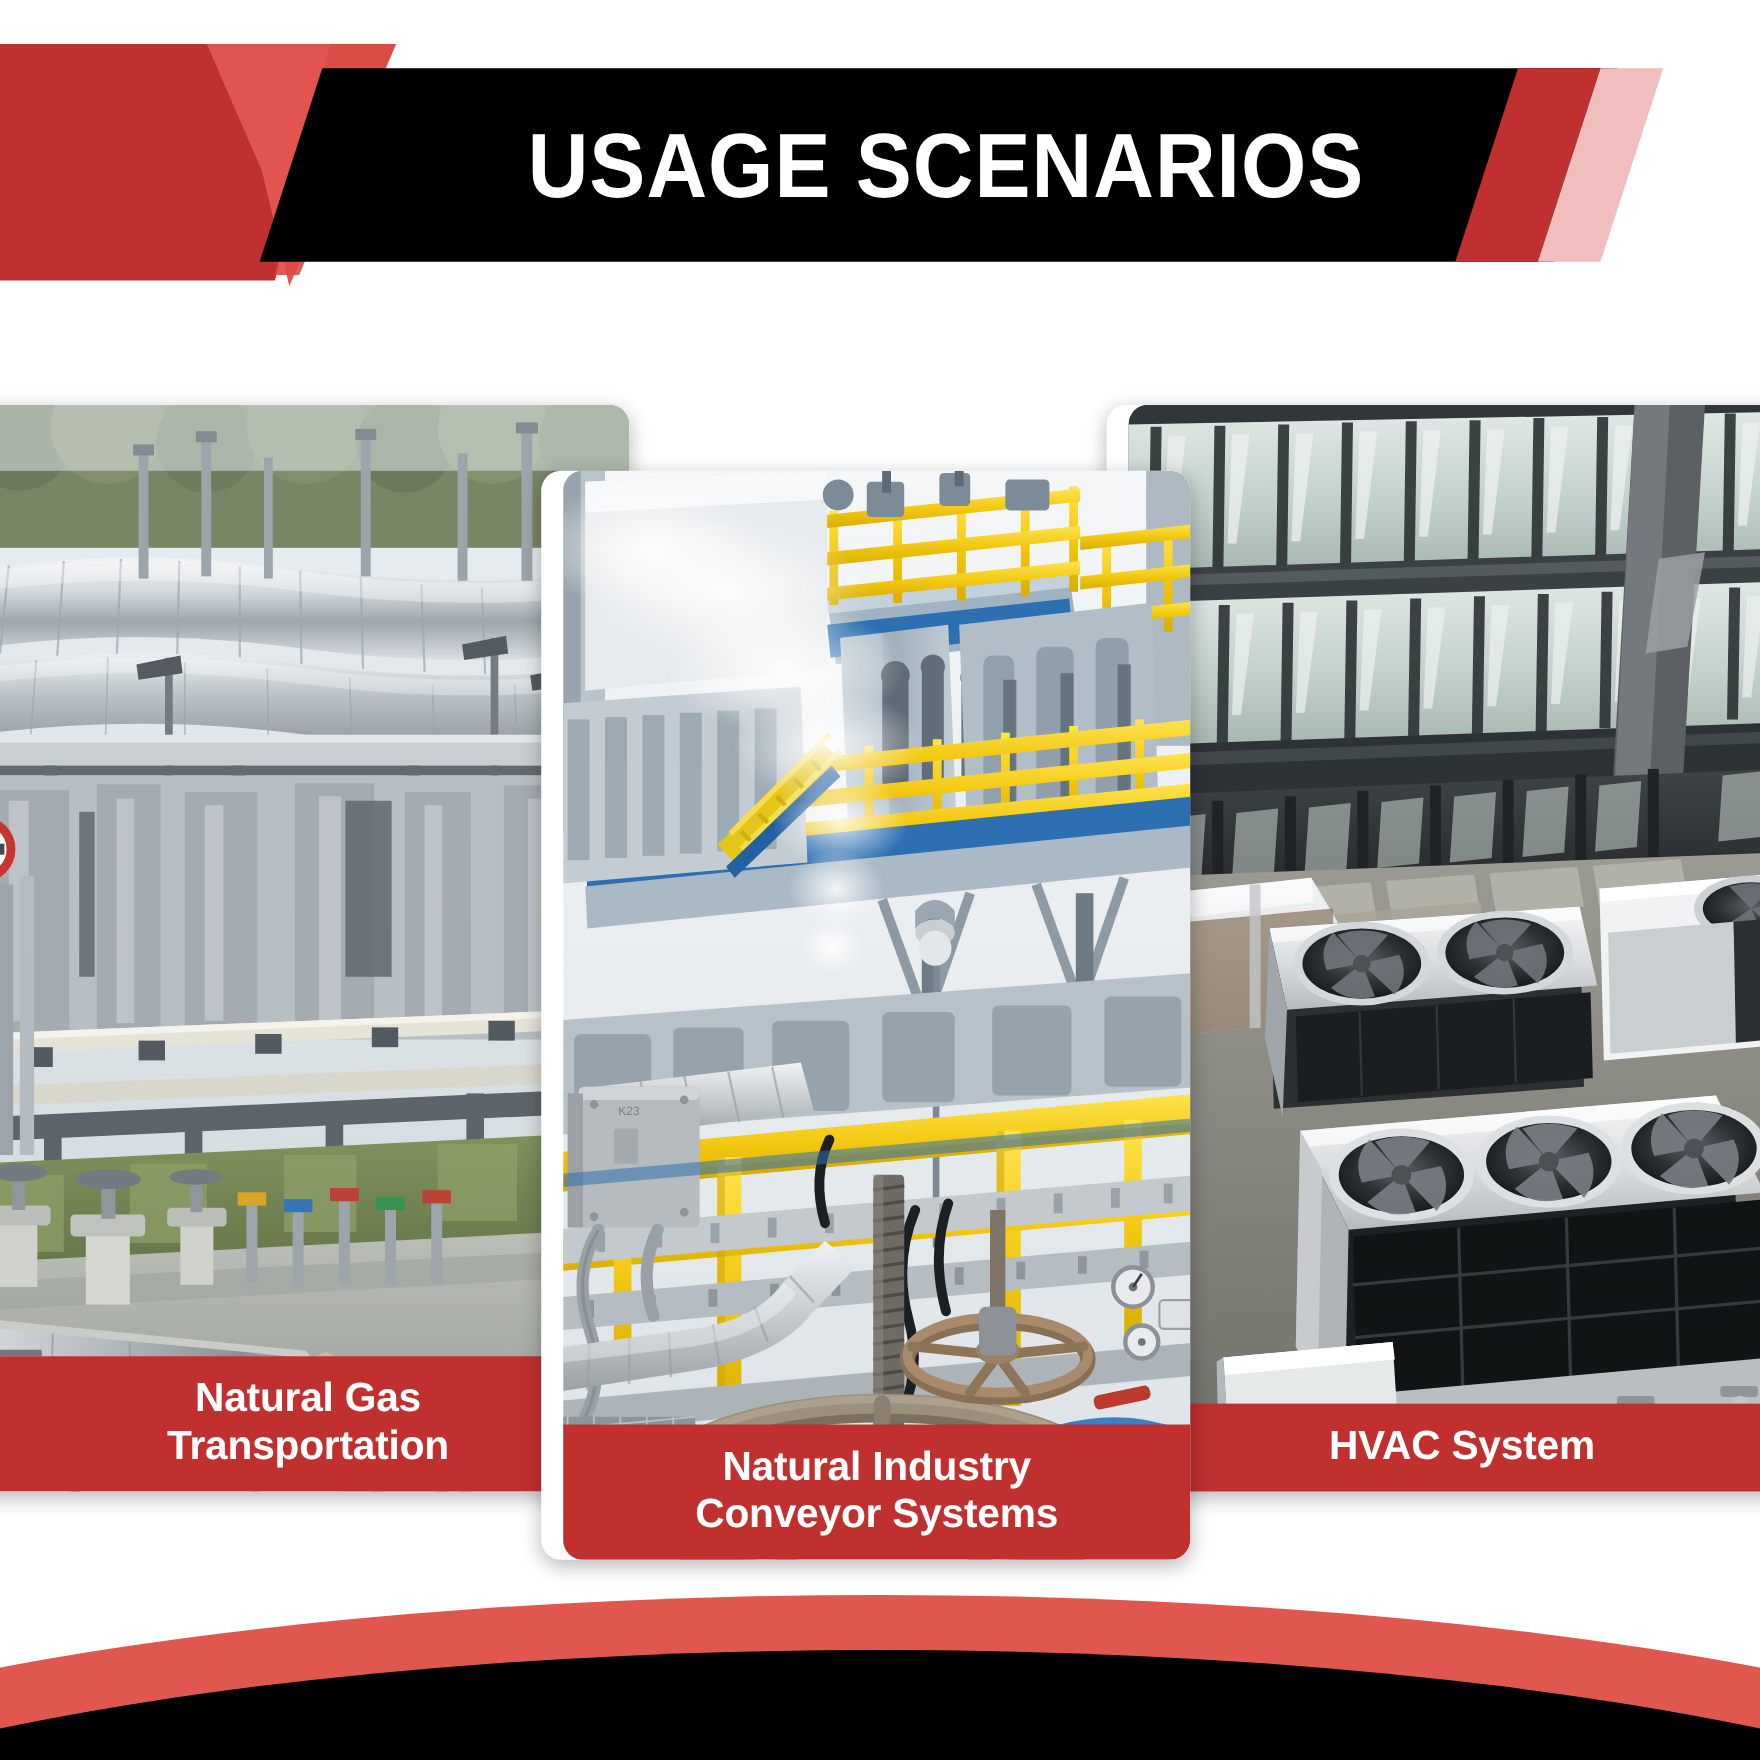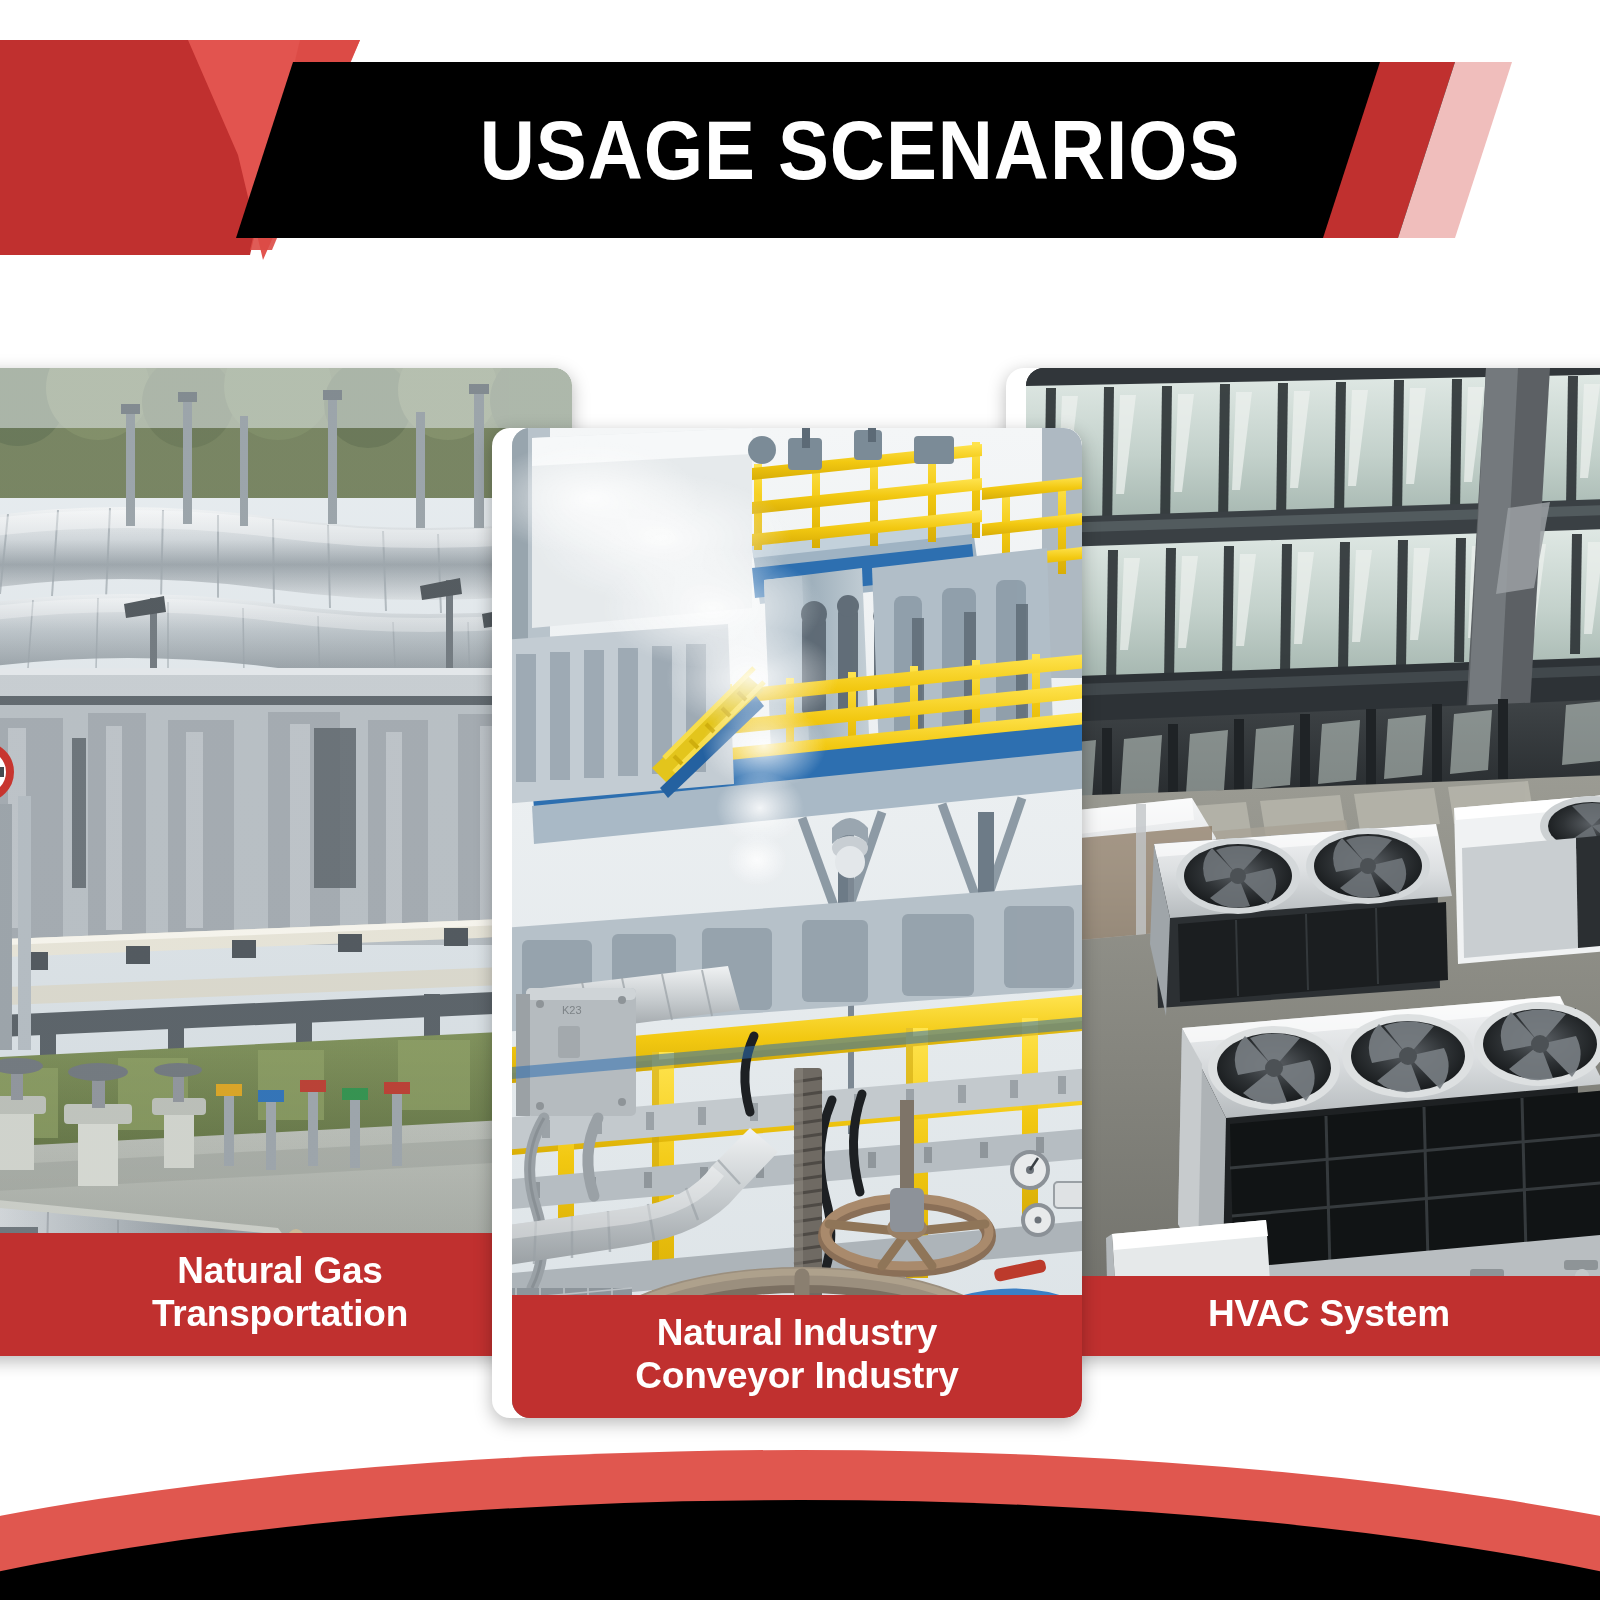--- a/index.html
+++ b/index.html
@@ -1042,21 +1042,21 @@
           <path d="M110 906 Q160 876 218 900 Q248 916 240 960 L132 982 Q102 950 110 906 Z" fill="#e8ebec"></path>
           <g stroke="#c3c8cb" stroke-width="2" opacity="0.8">
             <path d="M134 894 L144 974"></path>
               <path d="M176 884 L186 968"></path>
               <path d="M214 898 L222 962"></path>
           </g>
         </g>
       </svg>
       <div class="caption">
         <span>Natural Industry</span>
-        <span>Conveyor Industry</span>
+        <span>Conveyor Systems</span>
       </div>
     </div>
   </div>
 
   <div id="footer-decor">
     <svg width="1600" height="180" viewBox="0 0 1600 180">
       <ellipse cx="800" cy="320" rx="1260" ry="290" fill="#e0574f"></ellipse>
       <ellipse cx="800" cy="360" rx="1200" ry="280" fill="#000000"></ellipse>
     </svg>
   </div>

